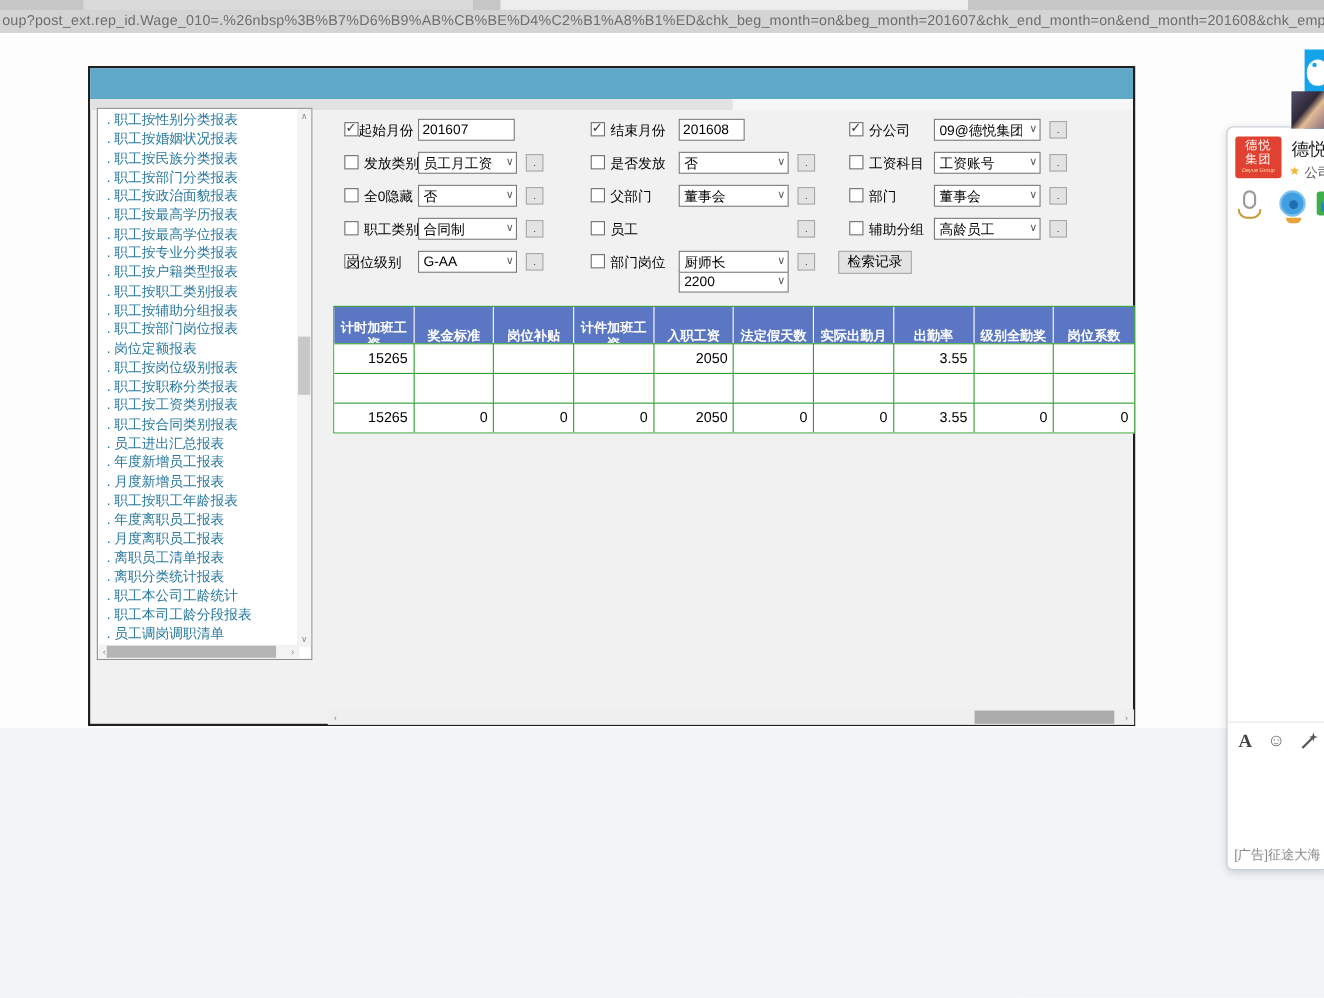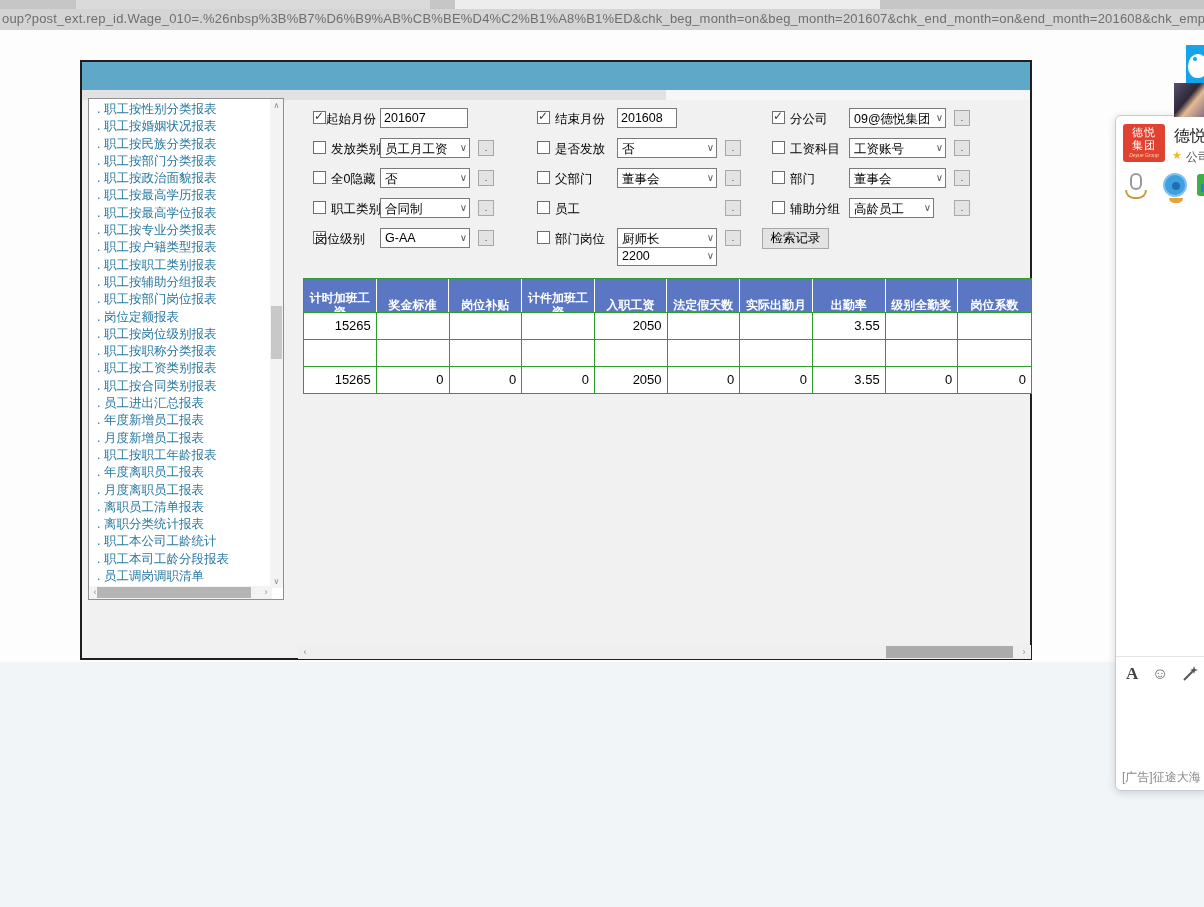--- a/index.html
+++ b/index.html
@@ -58,21 +58,21 @@
                border:1px solid #a8a8a8; font-size:12.5px; color:#000; cursor:pointer;
                font-family:"Liberation Sans",sans-serif; }
 
   
   .dtable { position:absolute; left:303px; top:278px; width:729px; border:1px solid #2e9e2e; background:#fff; }
   .trh { display:flex; height:33px; background:#5b77c3; }
   .th { width:72.7px; flex:none; color:#fff; font-size:12px; font-weight:bold; text-align:center;
         line-height:14px; padding-top:18px; border-right:1px solid #fff;
         display:flex; align-items:center; justify-content:center; }
   .th:last-child { border-right:none; }
-  .tr { display:flex; height:27px; background:#fff;justify-content:flex-end; }
+  .tr { display:flex; height:27px; background:#fff; }
   .td { width:72.7px; flex:none; font-size:13px; color:#000; text-align:right; line-height:25px;
         padding-right:5px; border-right:1px solid #2e9e2e; border-top:1px solid #2e9e2e; }
   .td:last-child { border-right:none; }
 
   
   .panehsb { position:absolute; left:298px; top:645px; width:733px; height:14px; background:#efefef; }
   .panehsb .arr { position:absolute; top:1px; width:12px; height:12px; font-size:9px; color:#8a8a8a; text-align:center; line-height:12px; }
   .panehsb .arr.lf { left:1px; } .panehsb .arr.rt { right:1px; }
   .panehsb .thumb { position:absolute; left:588px; top:1px; width:127px; height:12px; background:#ababab; }
 
@@ -244,21 +244,21 @@
       <button class="dotbtn" data-interactable="true" style="left: 478px; top: 200px;">.</button>
       <span class="cb" data-interactable="true" style="left: 537px; top: 201px;"></span>
       <span class="flabel" data-interactable="false" style="left: 555px; top: 202px;">员工</span>
       <div class="sel" data-interactable="true" style="left: 617px; top: 198px; width: 100px; margin-top: 48px;">
         <span class="selval" data-interactable="false">2200</span>
         <span class="chev" data-interactable="false">∨</span>
       </div>
       <button class="dotbtn" data-interactable="true" style="left: 725px; top: 200px;">.</button>
       <span class="cb" data-interactable="true" style="left: 772px; top: 201px;"></span>
       <span class="flabel" data-interactable="false" style="left: 790px; top: 202px;">辅助分组</span>
-      <div class="sel" data-interactable="true" style="left: 849px; top: 198px; width: 85px;">
+      <div class="sel" data-interactable="true" style="left: 849px; top: 198px; width: 97px;">
         <span class="selval" data-interactable="false">高龄员工</span>
         <span class="chev" data-interactable="false">∨</span>
       </div>
       <button class="dotbtn" data-interactable="true" style="left: 954px; top: 200px;">.</button>
       <span class="cb" data-interactable="true" style="left: 313px; top: 231px;"></span>
       <span class="flabel" data-interactable="false" style="left: 315px; top: 232px;">岗位级别</span>
       <div class="sel" data-interactable="true" style="left: 380px; top: 228px; width: 90px;">
         <span class="selval" data-interactable="false">G-AA</span>
         <span class="chev" data-interactable="false">∨</span>
       </div>

